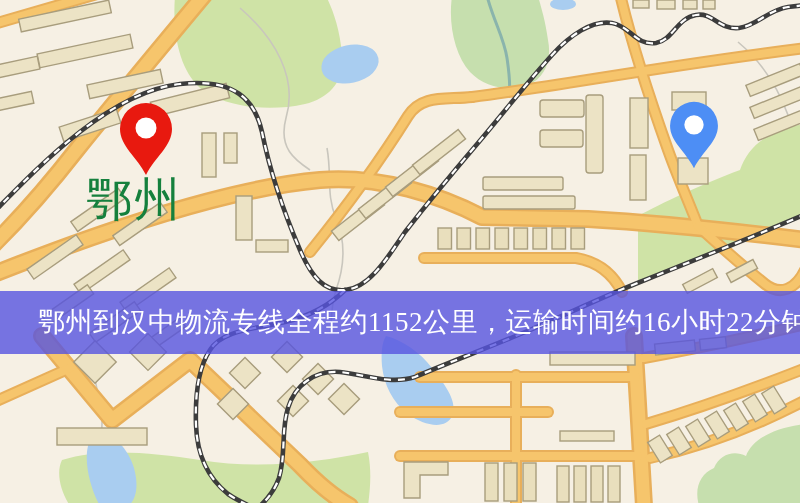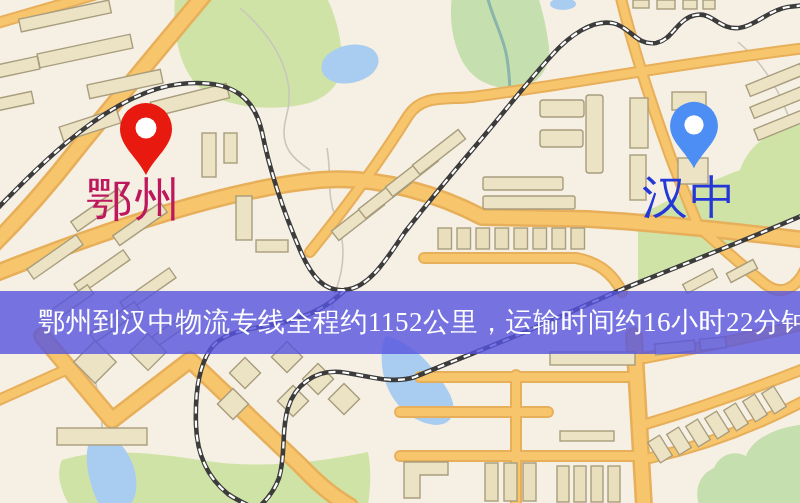--- a/index.html
+++ b/index.html
@@ -16,21 +16,21 @@
   
   .bld{fill:#ece3c5;stroke:#a89d7d;stroke-width:1.4;}
   .bld2{fill:#e9dfbd;stroke:#a89d7d;stroke-width:1.4;}
   .park{fill:#cfe3a6;stroke:none;}
   .park2{fill:#c6dfae;}
   .water{fill:#a9cdf0;stroke:none;}
   .contour{fill:none;stroke:#c9c6bd;stroke-width:1.6;}
   .stream{fill:none;stroke:#8ab4ac;stroke-width:3;}
   
   .city-label{position:absolute;font-family:"Liberation Sans","DejaVu Sans",sans-serif;font-size:46px;font-weight:400;letter-spacing:2px;white-space:nowrap;line-height:1;}
-  #ezhou-label{left:86px;top:176px;color:#be185d;}
+  #ezhou-label{left:86px;top:176px;color:#15803d;}
   #hanzhong-label{left:642px;top:174px;color:#2438d8;}
   #route-banner{position:absolute;left:0;top:291px;width:800px;height:63px;background:rgba(86,84,224,0.80);}
   #route-banner .txt{font-family:"Liberation Serif","DejaVu Serif",serif;color:#ffffff;font-size:27px;line-height:63px;padding-left:38px;letter-spacing:0.5px;white-space:nowrap;}
   .pin{position:absolute;}
 </style>
 </head>
 <body>
 
 <div id="stage">
   <svg id="map-svg" width="800" height="503" viewBox="0 0 800 503">
@@ -197,18 +197,17 @@
   </div>
 
   <div class="pin" id="hanzhong-pin" style="left:666px;top:100px;width:56px;height:70px;">
     <svg width="56" height="70" viewBox="0 0 60 76">
       <path d="M30,74 C21,56 4,45 4,28 A26,26 0 1 1 56,28 C56,45 39,56 30,74 Z" fill="#4d8ef5"></path>
       <circle cx="30" cy="27" r="10.5" fill="#ffffff"></circle>
     </svg>
   </div>
 
   <div class="city-label" id="ezhou-label">鄂州</div>
-  <div class="city-label" id="hanzhong-label">汉中</div>
 
   <div id="route-banner">
     <div class="txt">鄂州到汉中物流专线全程约1152公里，运输时间约16小时22分钟.</div>
   </div>
 </div>
 
 </body></html>

